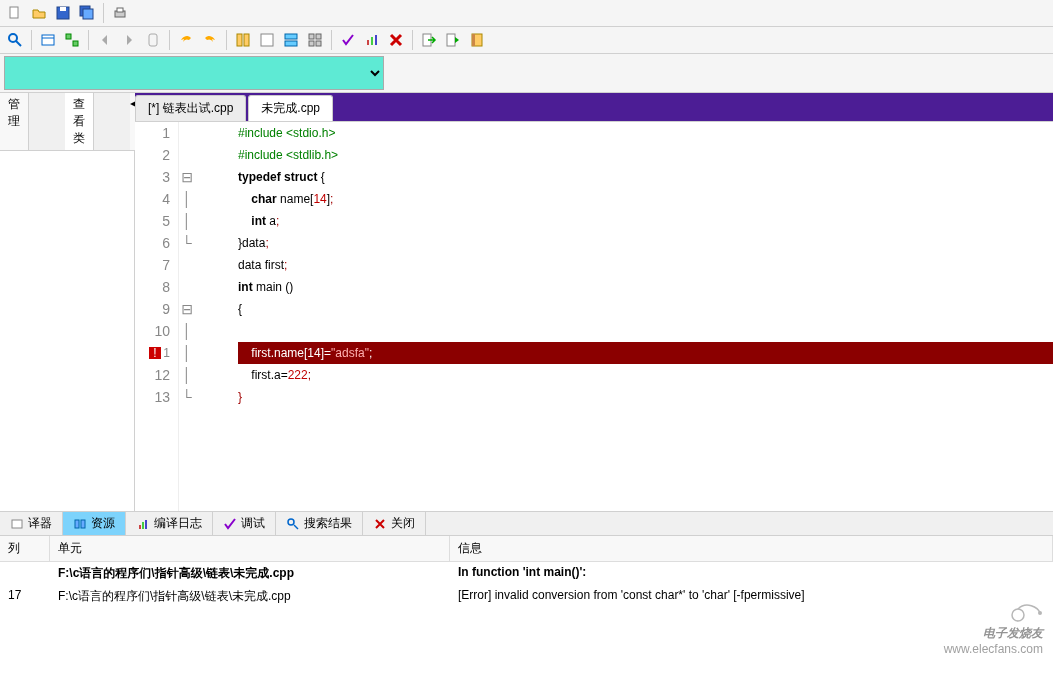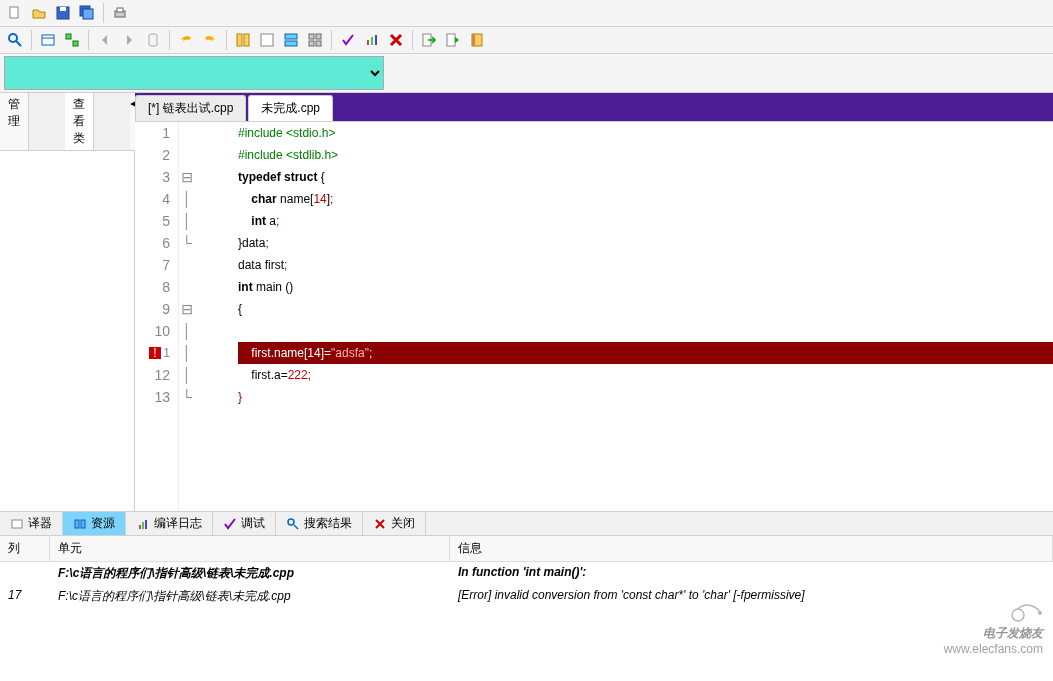--- a/index.html
+++ b/index.html
@@ -50,21 +50,21 @@
 .btab.active { background: #7dd3fc; }
 .btab svg { width: 14px; height: 14px; }
 
 .msg-table { flex: 1; display: flex; flex-direction: column; }
 .msg-header { display: flex; background: #f8f8f8; border-bottom: 1px solid #ddd; font-size: 12px; }
 .msg-header > div { padding: 4px 8px; border-right: 1px solid #ddd; }
 .col-line { width: 50px; }
 .col-unit { width: 400px; }
 .col-msg { flex: 1; }
 .msg-row { display: flex; font-size: 12px; }
-.msg-row > div { padding: 3px 8px; border-right: 1px solid transparent; font-style: italic; }
+.msg-row > div { padding: 3px 8px; border-right: 1px solid transparent; }
 .msg-row.bold { font-weight: bold; }
 
 .watermark { position: absolute; right: 10px; bottom: 25px; opacity: 0.7; display: flex; flex-direction: column; align-items: flex-end; color: #777; font-size: 11px; }
 .watermark svg { width: 40px; height: 30px; }
 </style>
 </head>
 <body>
 
 <div class="toolbar-row">
   <div class="tb-icon">

